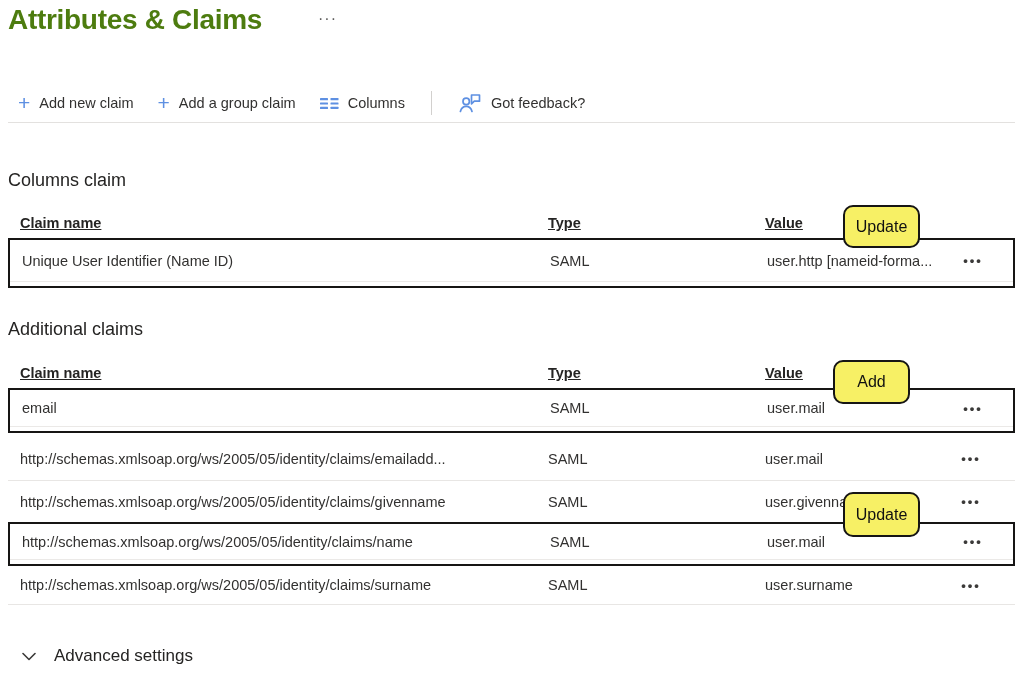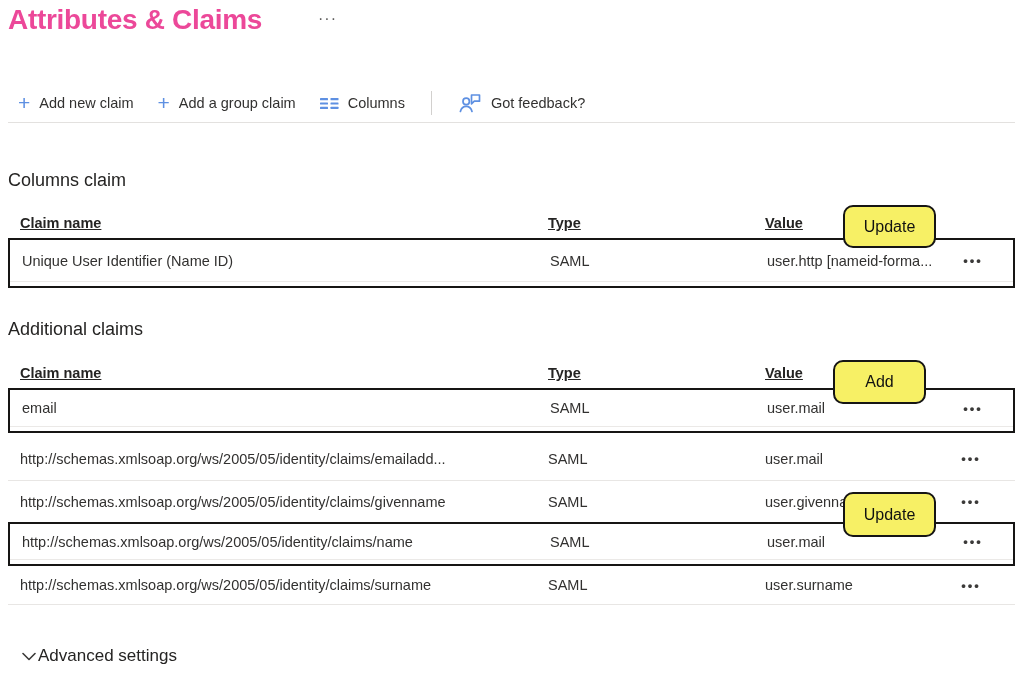--- a/index.html
+++ b/index.html
@@ -7,21 +7,21 @@
   body {
     width:1024px; height:673px; position:relative; overflow:hidden;
     font-family:"Liberation Sans","DejaVu Sans",sans-serif;
     color:#323130;
   }
   .page { position:absolute; inset:0; }
 
   
   .page-title {
     position:absolute; left:8px; top:4px;
-    font-size:28px; font-weight:700; color:#ec4899; letter-spacing:-0.3px;
+    font-size:28px; font-weight:700; color:#4d7c0f; letter-spacing:-0.3px;
   }
   .title-ellipsis {
     position:absolute; left:318px; top:10px;
     font-size:16px; color:#5f5e5d; letter-spacing:1px; cursor:pointer;
   }
 
   
   .toolbar {
     position:absolute; left:18px; top:88px; height:30px;
     display:flex; align-items:center; gap:24px;
@@ -90,33 +90,33 @@
   
   #additional-head { top:360px; }
   #email-box   { top:388px; height:45px; }
   #row-emailaddress { top:437px; height:44px; }
   #row-givenname    { top:481px; height:41px; }
   #name-box    { top:522px; height:44px; }
   #row-surname { top:566px; height:39px; }
 
   
   .callout {
-    position:absolute; width:93px; height:44px; z-index:6;
+    position:absolute; width:77px; height:44px; z-index:6;
     background:#f7f065; border:2.5px solid #161514; border-radius:10px;
     display:flex; align-items:center; justify-content:center;
     font-size:16px; font-weight:500; color:#111111;
   }
   #callout-update-nameid { left:843px; top:205px; height:43px; }
   #callout-add-email     { left:833px; top:360px; }
   #callout-update-name   { left:843px; top:492px; height:45px; }
 
   
   .advanced {
     position:absolute; left:22px; top:643px; height:26px;
-    display:flex; align-items:center; gap:2px;
+    display:flex; align-items:center; gap:18px;
     background:none; border:none; cursor:pointer; font-family:inherit;
   }
   .advanced-label { font-size:17px; color:#252423; }
 </style>
 </head>
 <body>
 
 <div class="page">
 
   <h1 class="page-title">Attributes &amp; Claims</h1>

